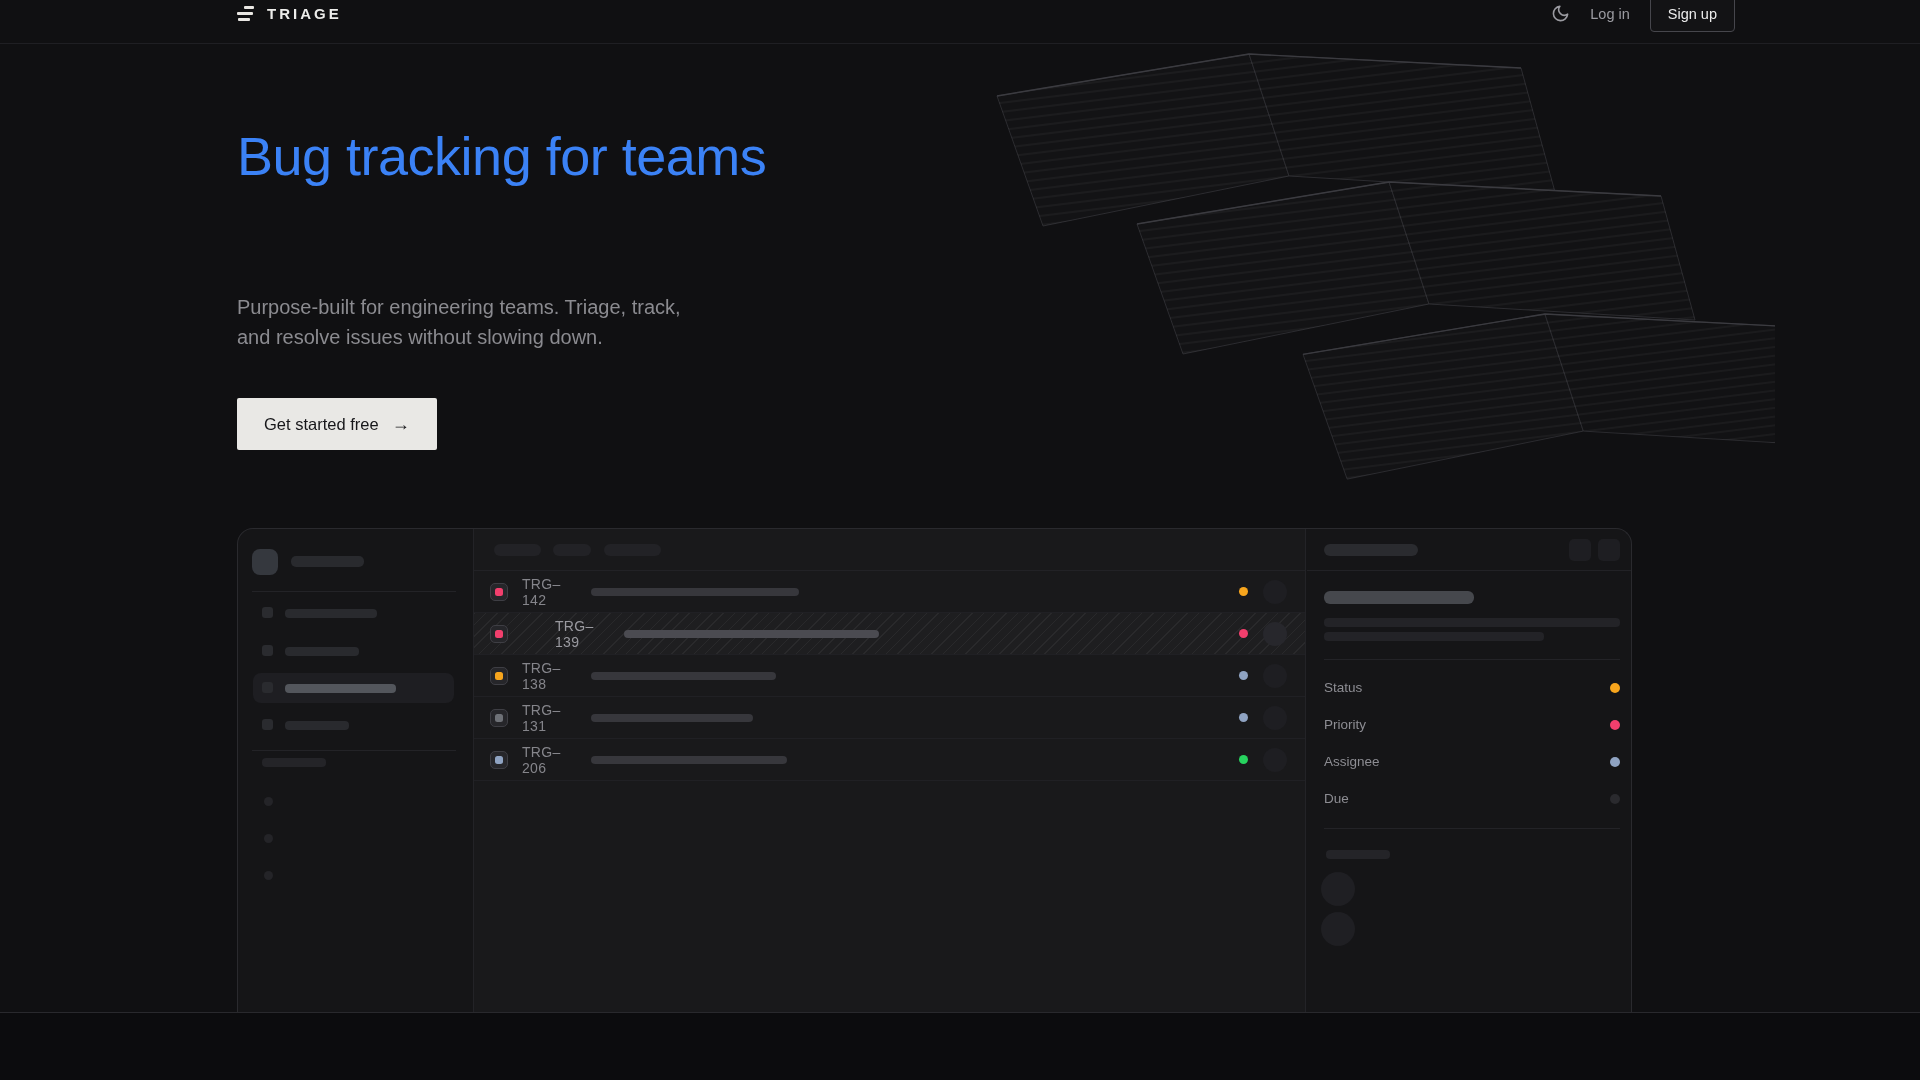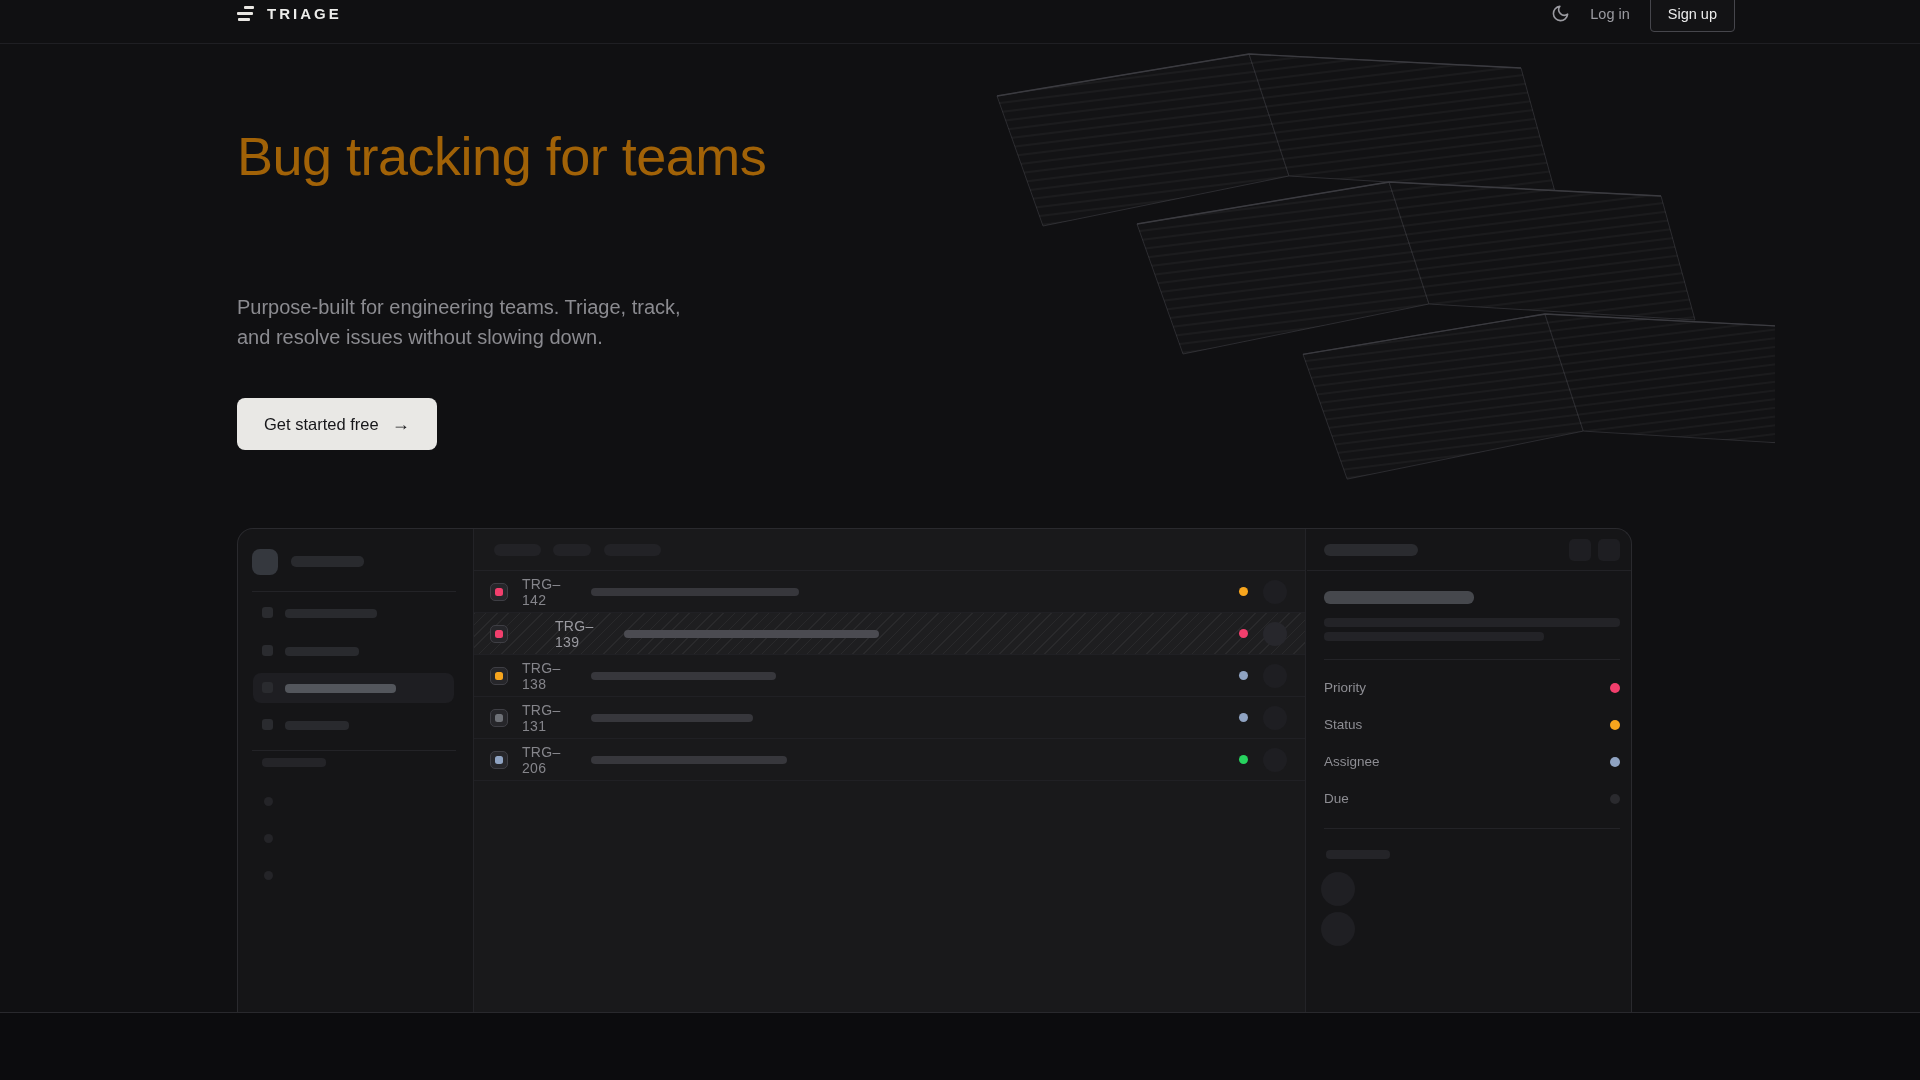--- a/index.html
+++ b/index.html
@@ -32,30 +32,30 @@
   .theme-btn { background:none; border:none; cursor:pointer; color:#9b9ba1; display:flex; align-items:center; }
   .login { font-size:14.5px; color:#9b9ba1; text-decoration:none; cursor:pointer; background:none; border:none; font-family:inherit; }
   .signup {
     font-size:14.5px; color:#ececec; background:#131315; cursor:pointer;
     border:1px solid #46464c; border-radius:4px; padding:9px 17px; font-family:inherit;
   }
 
   
   .hero-title {
     position:absolute; left:237px; top:124px; z-index:2;
-    font-size:54px; line-height:64px; font-weight:500; letter-spacing:-0.5px; color:#a16207;
+    font-size:54px; line-height:64px; font-weight:500; letter-spacing:-0.5px; color:#3b82f6;
   }
   .hero-sub {
     position:absolute; left:237px; top:292px; z-index:2;
     width:480px; font-size:20px; line-height:30px; color:#8b8b90;
   }
   .cta {
     position:absolute; left:237px; top:398px; z-index:2;
     display:inline-flex; align-items:center; gap:13px;
-    background:#e9e8e5; color:#17171a; border:none; border-radius:8px;
+    background:#e9e8e5; color:#17171a; border:none; border-radius:2px;
     padding:0 27px; height:52px; font-size:16.5px; font-weight:500; font-family:inherit; cursor:pointer;
   }
   .cta .arrow { font-size:18px; }
 
   
   .panel {
     position:absolute; left:237px; top:528px; z-index:2;
     width:1395px; height:484px;
     background:#151517; border:1px solid #2a2a2e; border-bottom:none;
     border-radius:16px 16px 0 0; overflow:hidden;
@@ -271,26 +271,26 @@
       <span class="dt-header-pill"></span>
       <span class="dt-sq" style="left:262px"></span>
       <span class="dt-sq" style="left:291px"></span>
     </div>
     <span class="dt-title"></span>
     <span class="dt-bar1"></span>
     <span class="dt-bar2"></span>
     <span class="dt-div" style="top:130px"></span>
     <div class="field-rows" id="field-rows">
         <div class="field-row">
+          <span class="field-label">Status</span>
+          <span class="field-dot" style="background:#f7a51d"></span>
+        </div>
+        <div class="field-row">
           <span class="field-label">Priority</span>
           <span class="field-dot" style="background:#f23f6d"></span>
-        </div>
-        <div class="field-row">
-          <span class="field-label">Status</span>
-          <span class="field-dot" style="background:#f7a51d"></span>
         </div>
         <div class="field-row">
           <span class="field-label">Assignee</span>
           <span class="field-dot" style="background:#8fa3c2"></span>
         </div>
         <div class="field-row">
           <span class="field-label">Due</span>
           <span class="field-dot" style="background:#2a2a2e"></span>
         </div>
       </div>

